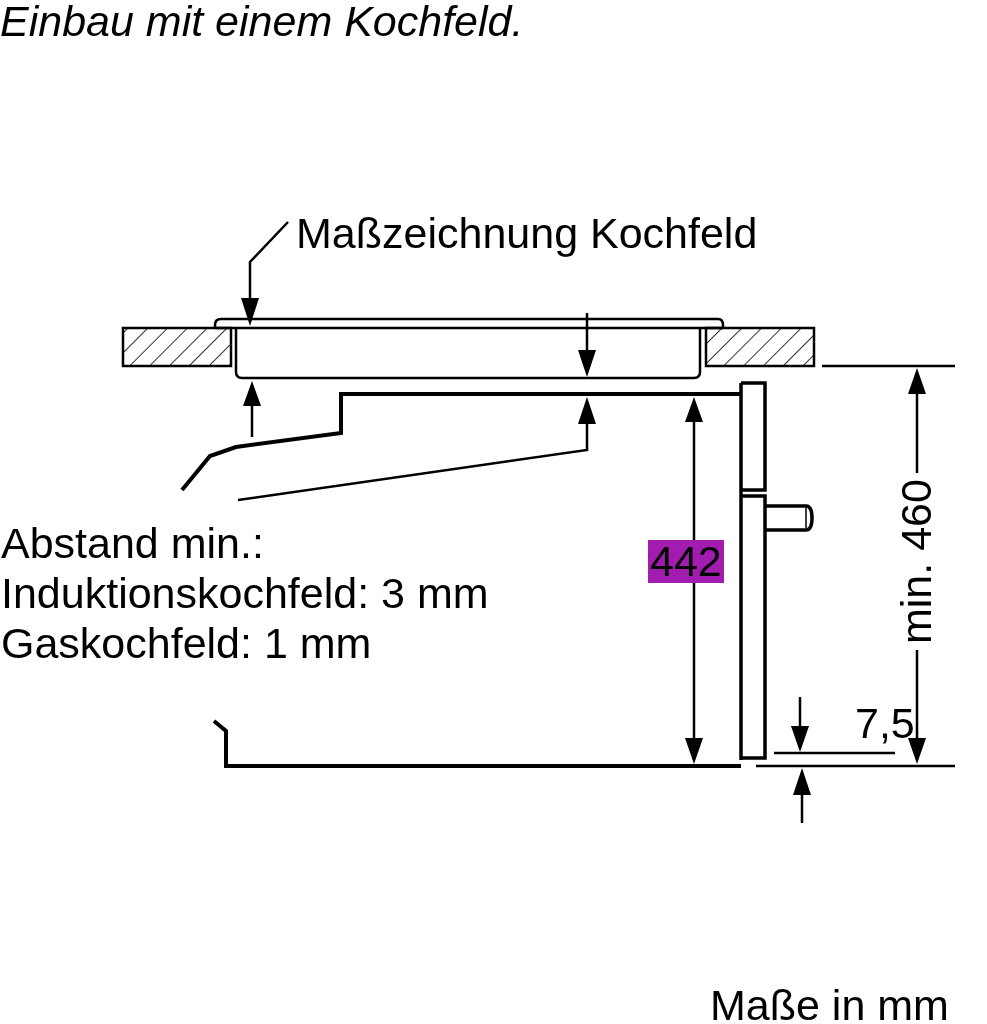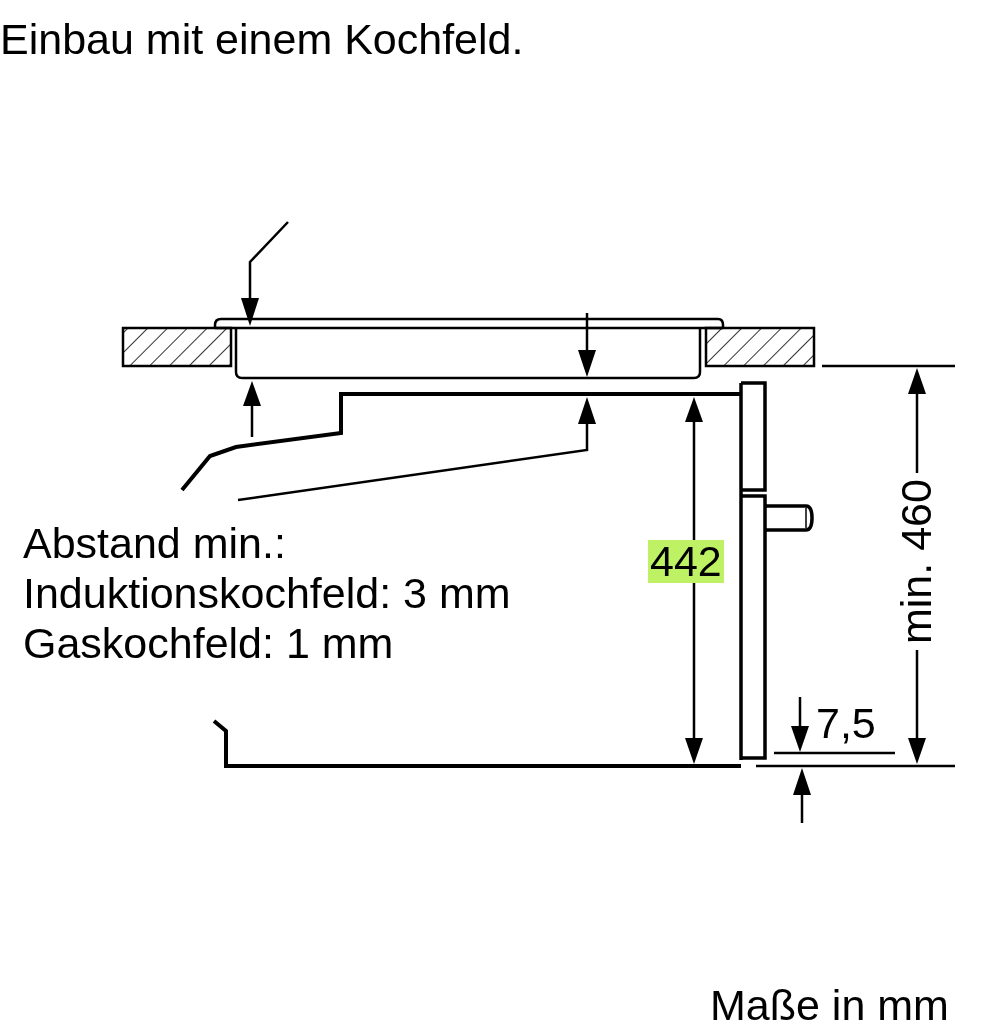--- a/index.html
+++ b/index.html
@@ -1,23 +1,23 @@
 <!DOCTYPE html>
 <html><head>
   <meta charset="utf-8">
   <style>
     html, body { margin: 0; padding: 0; background: #ffffff; }
     body { width: 987px; height: 1024px; position: relative; overflow: hidden;
            font-family: "Liberation Sans", sans-serif; color: #000; }
     .txt { position: absolute; white-space: nowrap; font-family: "Liberation Sans", sans-serif; color: #000; line-height: 1; }
-    #title { left: 0; top: 18px; font-size: 43px; }
+    #title { left: 0; top: 0; font-size: 43px; font-style: italic; }
     #callout-top { left: 296px; top: 210px; font-size: 43px; line-height: 47px; }
-    #callout-left { left: 23px; top: 518px; font-size: 43px; line-height: 50px; }
-    #dim-442 { left: 648px; top: 540px; font-size: 43px; background: #bef264; padding: 0 2px; }
-    #dim-75 { left: 816px; top: 702px; font-size: 43px; }
+    #callout-left { left: 1px; top: 518px; font-size: 43px; line-height: 50px; }
+    #dim-442 { left: 648px; top: 540px; font-size: 43px; background: #a21caf; padding: 0 2px; }
+    #dim-75 { left: 855px; top: 702px; font-size: 43px; }
     #dim-460 { left: 895px; top: 650px; font-size: 43px; transform-origin: 0 0; transform: rotate(-90deg); background:#fff; padding: 0 6px; }
     #units { left: 710px; top: 984px; font-size: 43px; }
     svg#drawing { position: absolute; left: 0; top: 0; }
   </style>
 </head>
 <body>
 
 <svg id="drawing" width="987" height="1024" viewBox="0 0 987 1024" xmlns="http://www.w3.org/2000/svg">
   <defs>
     <pattern id="hatch" patternUnits="userSpaceOnUse" width="14" height="14" patternTransform="rotate(45)">
@@ -98,20 +98,21 @@
     <line x1="800" y1="697" x2="800" y2="728"></line>
     <polygon points="791,726 809,726 800,752" stroke="none"></polygon>
     <line x1="802" y1="795" x2="802" y2="823"></line>
     <polygon points="793,795 811,795 802,768" stroke="none"></polygon>
   </g>
 </svg>
 
 <div id="title" class="txt">Einbau mit einem Kochfeld.</div>
 
 <div id="callout-top" class="txt">
+  <div>Maßzeichnung Kochfeld</div>
 </div>
 
 <div id="callout-left" class="txt">
   <div>Abstand min.:</div>
   <div>Induktionskochfeld: 3 mm</div>
   <div>Gaskochfeld: 1 mm</div>
 </div>
 
 <div id="dim-442" class="txt">442</div>
 <div id="dim-75" class="txt">7,5</div>

